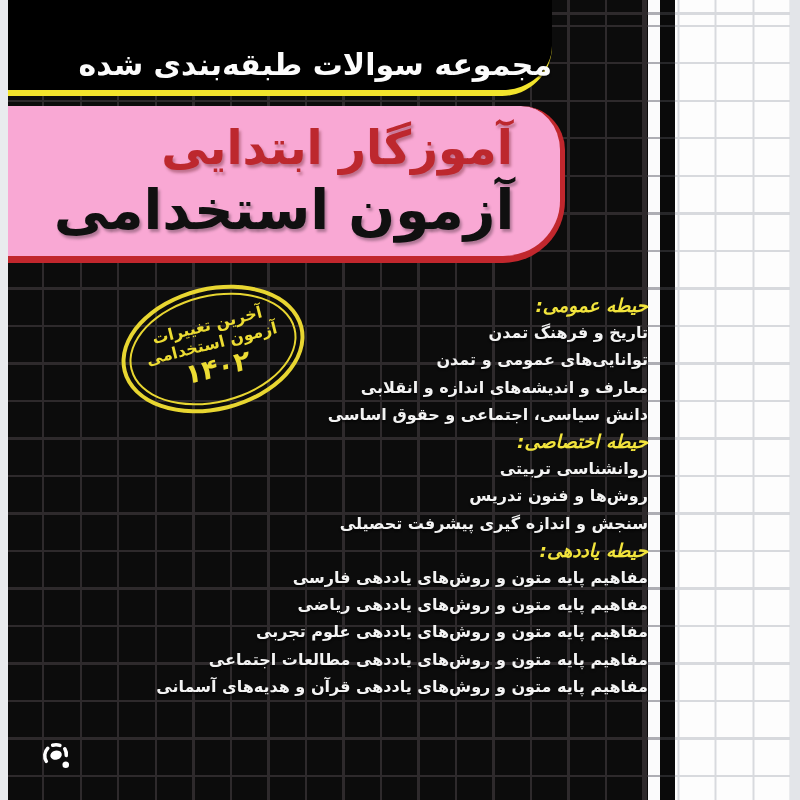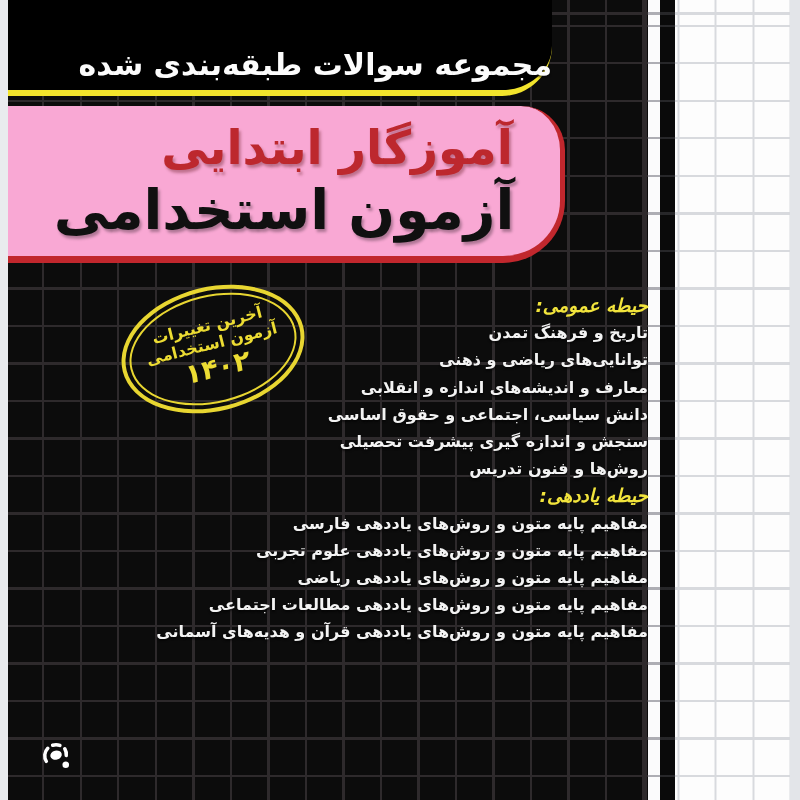--- a/index.html
+++ b/index.html
@@ -84,29 +84,31 @@
   <div class="stamp" dir="rtl">
     <div class="stamp-inner"></div>
     <div class="stamp-line">آخرین تغییرات</div>
     <div class="stamp-line">آزمون استخدامی</div>
     <div class="stamp-year">۱۴۰۲</div>
   </div>
 
   <div class="sections" dir="rtl" lang="fa">
     <div class="sec-heading">حیطه عمومی:</div>
     <div class="sec-item">تاریخ و فرهنگ تمدن</div>
-    <div class="sec-item">توانایی‌های ریاضی و ذهنی</div>
+    <div class="sec-item">توانایی‌های عمومی و تمدن</div>
     <div class="sec-item">معارف و اندیشه‌های اندازه و انقلابی</div>
     <div class="sec-item">دانش سیاسی، اجتماعی و حقوق اساسی</div>
+    <div class="sec-heading">حیطه اختصاصی:</div>
+    <div class="sec-item">روانشناسی تربیتی</div>
+    <div class="sec-item">روش‌ها و فنون تدریس</div>
     <div class="sec-item">سنجش و اندازه گیری پیشرفت تحصیلی</div>
-    <div class="sec-item">روش‌ها و فنون تدریس</div>
     <div class="sec-heading">حیطه یاددهی:</div>
     <div class="sec-item">مفاهیم پایه متون و روش‌های یاددهی فارسی</div>
+    <div class="sec-item">مفاهیم پایه متون و روش‌های یاددهی ریاضی</div>
     <div class="sec-item">مفاهیم پایه متون و روش‌های یاددهی علوم تجربی</div>
-    <div class="sec-item">مفاهیم پایه متون و روش‌های یاددهی ریاضی</div>
     <div class="sec-item">مفاهیم پایه متون و روش‌های یاددهی مطالعات اجتماعی</div>
     <div class="sec-item">مفاهیم پایه متون و روش‌های یاددهی قرآن و هدیه‌های آسمانی</div>
   </div>
 
   <div class="logo">
     <svg viewBox="0 0 34 34" width="33" height="33">
       <g stroke="#ffffff" stroke-width="3.6" fill="none" stroke-linecap="round">
         <path d="M 5.5,21 A 11 11 0 0 1 7,7.5"></path>
         <path d="M 12,4.4 A 11 11 0 0 1 19.5,4.6"></path>
         <path d="M 24.5,8 A 11 11 0 0 1 26,15"></path>

